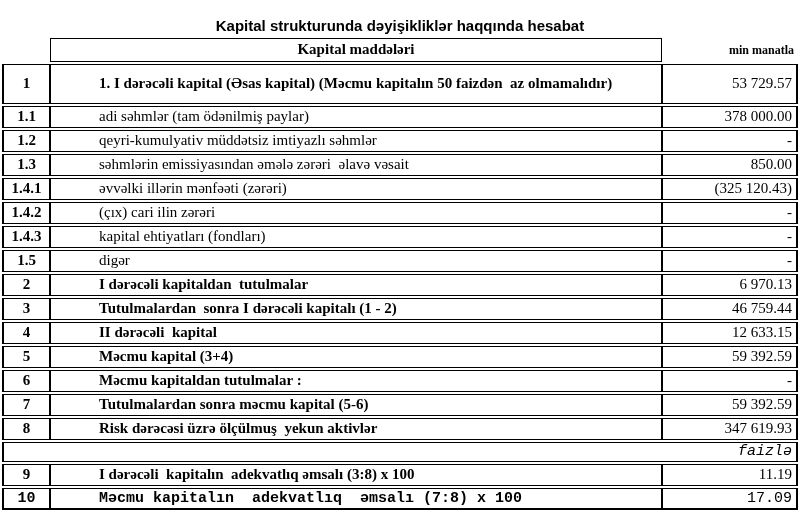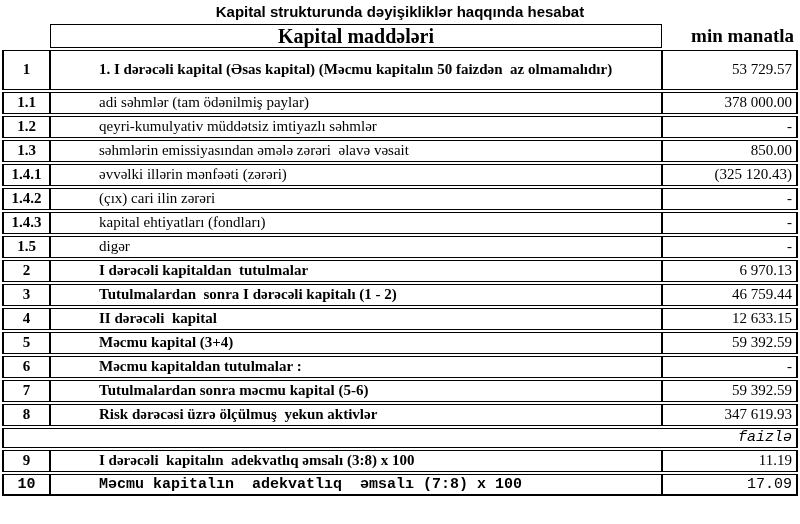--- a/index.html
+++ b/index.html
@@ -11,21 +11,21 @@
     overflow: hidden;
     font-family: "Liberation Serif", serif;
     color: #000000;
   }
   .page { width: 800px; height: 524px; }
   .title {
     text-align: center;
     font-family: "Liberation Sans", sans-serif;
     font-weight: bold;
     font-size: 15px;
-    padding-top: 3px;
+    padding-top: 17px;
     height: 19px;
     line-height: 18px;
   }
   table.capital {
     border-collapse: separate;
     border-spacing: 0 2px;
     table-layout: fixed;
     margin-left: 2px;
     width: 796px;
   }
@@ -41,22 +41,22 @@
   }
   tbody tr > td:first-child { border-left-width: 2px; }
   tbody tr > td:last-child  { border-right-width: 2px; }
   tbody tr.last-row td { border-bottom-width: 2px; font-family: Liberation Mono, monospace; }
   td.nob { border: 0 !important; }
   td.num { text-align: center; font-weight: bold; padding: 0 2px; }
   td.label { text-align: left; white-space: pre; padding-left: 48px; }
   td.label.b { font-weight: bold; }
   td.value { text-align: right; }
   tr.header-row td { height: 24px; }
-  td.hdr { text-align: center; font-weight: bold; font-size: 20px; margin-left: 31px; }
-  td.unit { text-align: right; font-weight: bold; font-size: 19px; }
+  td.hdr { text-align: center; font-weight: bold; font-size: 15px; margin-left: 31px; }
+  td.unit { text-align: right; font-weight: bold; font-size: 12px; }
   tr.row-tall td { height: 40px; }
   td.pct { text-align: right; font-style: italic; height: 20px; font-family: Liberation Mono, monospace; }
 </style>
 </head>
 <body>
 
 <div class="page">
   <div class="title">Kapital strukturunda dəyişikliklər haqqında hesabat</div>
   <table class="capital">
     <colgroup>

